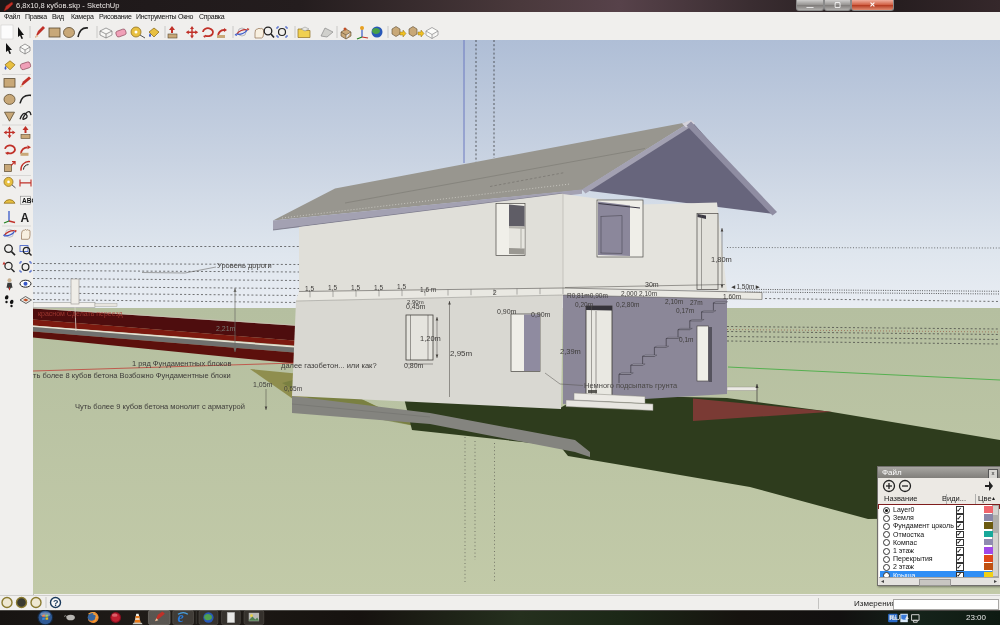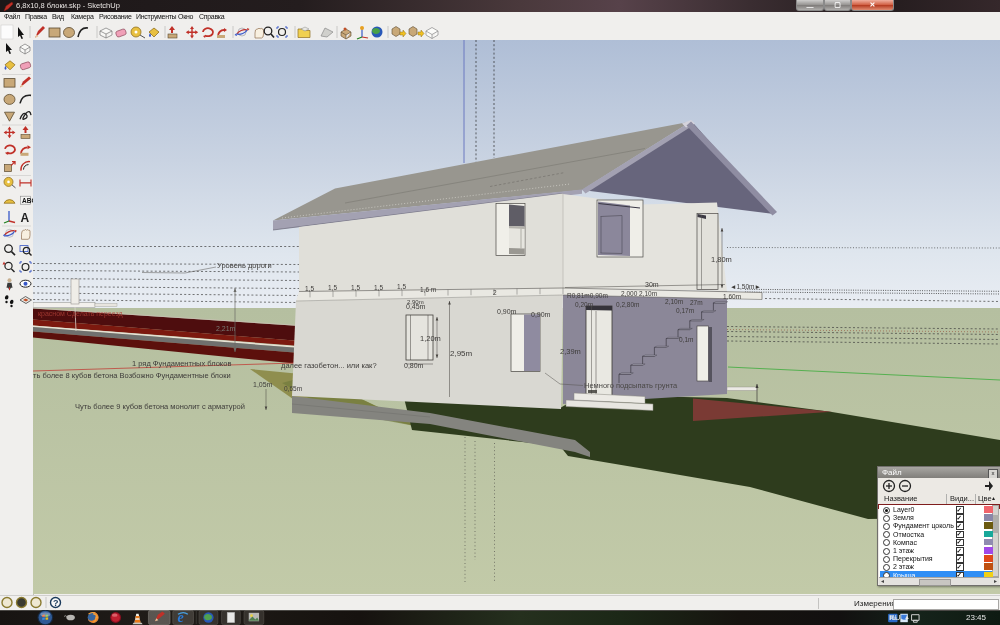--- a/index.html
+++ b/index.html
@@ -49,21 +49,21 @@
   .lrow .sw{position:absolute;left:104px;top:0.5px;width:9px;height:6.5px;}
 </style>
 </head>
 <body>
 <div id="app">
 
   <div id="titlebar" class="abs"></div>
   <svg class="abs" style="left:3px;top:1px" width="11" height="11" viewBox="0 0 11 11">
     <path d="M1,10 L3,5 L9,1 L10,3 L5,8 Z" fill="#c03028" stroke="#801810" stroke-width="0.5"></path>
   </svg>
-  <div id="title-text" class="abs">6,8x10,8 блоки.skp - SketchUp</div>
+  <div id="title-text" class="abs">6,8x10,8 кубов.skp - SketchUp</div>
   <div class="winbtn abs" style="left:796px;width:26px;">
       <div class="winglyph" style="top:2px">—</div>
     </div>
   <div class="winbtn abs" style="left:824px;width:25px;">
       <div class="winglyph" style="top:0px">▢</div>
     </div>
   <div class="winbtn abs" id="btn-close" style="left:851px;width:41px;">
       <div class="winglyph">✕</div>
     </div>
 
@@ -506,40 +506,40 @@
       <circle cx="235" cy="6" r="1.5" fill="#e8d040"></circle>
       <path d="M232,11 l4,-4 l3,3 l2,-2 l2,3.5 l-11,0 z" fill="#508050"></path>
       <rect x="914" y="4" width="10" height="9" rx="1" fill="#2a6ac8"></rect>
       <text x="915.5" y="11" font-size="6" fill="#fff">Ru</text>
       <rect x="927" y="4" width="8" height="9" fill="#d8e8f8"></rect>
       <path d="M928,5 l6,0 l0,4 q-3,3 -6,0 z" fill="#3a7ad8"></path>
       <path d="M939,5 l8,0 l0,6 l-8,0 z M941,11 l4,0 l0,2 l-4,0 z" fill="none" stroke="#d8d8d8" stroke-width="1"></path>
     </svg>
   <div class="tray abs" style="left:889px;top:613px">RU</div>
   <div class="tray abs" style="left:904px;top:614px;font-size:6px">▲</div>
-  <div class="tray abs" style="left:966px;top:613px">23:45</div>
+  <div class="tray abs" style="left:966px;top:613px">23:00</div>
 
   <div id="layers" class="abs">
     <div id="layers-title">
         <span>Файл</span>
       </div>
     <div id="layers-close">x</div>
     <svg class="abs" style="left:0;top:11px" width="122" height="16" viewBox="0 0 122 16">
       <rect x="0" y="0" width="122" height="16" fill="#ece9e4"></rect>
       <circle cx="11" cy="8" r="5.5" fill="none" stroke="#222" stroke-width="1.3"></circle>
       <line x1="8" y1="8" x2="14" y2="8" stroke="#222" stroke-width="1.3"></line>
       <line x1="11" y1="5" x2="11" y2="11" stroke="#222" stroke-width="1.3"></line>
       <circle cx="27" cy="8" r="5.5" fill="none" stroke="#222" stroke-width="1.3"></circle>
       <line x1="24" y1="8" x2="30" y2="8" stroke="#222" stroke-width="1.3"></line>
       <path d="M111,3 l4,5 l-4,5 z" fill="#222"></path>
       <line x1="111" y1="8" x2="107" y2="8" stroke="#222" stroke-width="2"></line>
     </svg>
     <div class="abs" style="left:0;top:27px;width:138px;height:10px;border-bottom:5px solid #7f1d1d;color:#222">
       <span style="position:absolute;left:6px">Название</span>
-      <span style="position:absolute;left:72px">Види...</span>
+      <span style="position:absolute;left:64px">Види...</span>
       <span style="position:absolute;left:100px">Цве</span>
       <span style="position:absolute;left:114px;font-size:6px">▴</span>
       <div style="position:absolute;left:68px;top:0;width:1px;height:10px;background:#b0b0ae"></div>
       <div style="position:absolute;left:97px;top:0;width:1px;height:10px;background:#b0b0ae"></div>
     </div>
     <div class="abs" style="left:1px;top:38px;width:113px;height:72px;background:#fff"></div>
     <div class="abs" style="left:114px;top:38px;width:7px;height:72px;background:#d4d2ce;border:1px solid #a8a6a2;box-sizing:border-box"></div>
     <div class="abs" style="left:114px;top:48px;width:7px;height:18px;background:#aFaeaa"></div>
     <div id="lrows">
         <div class="lrow" style="top:38.5px;">

